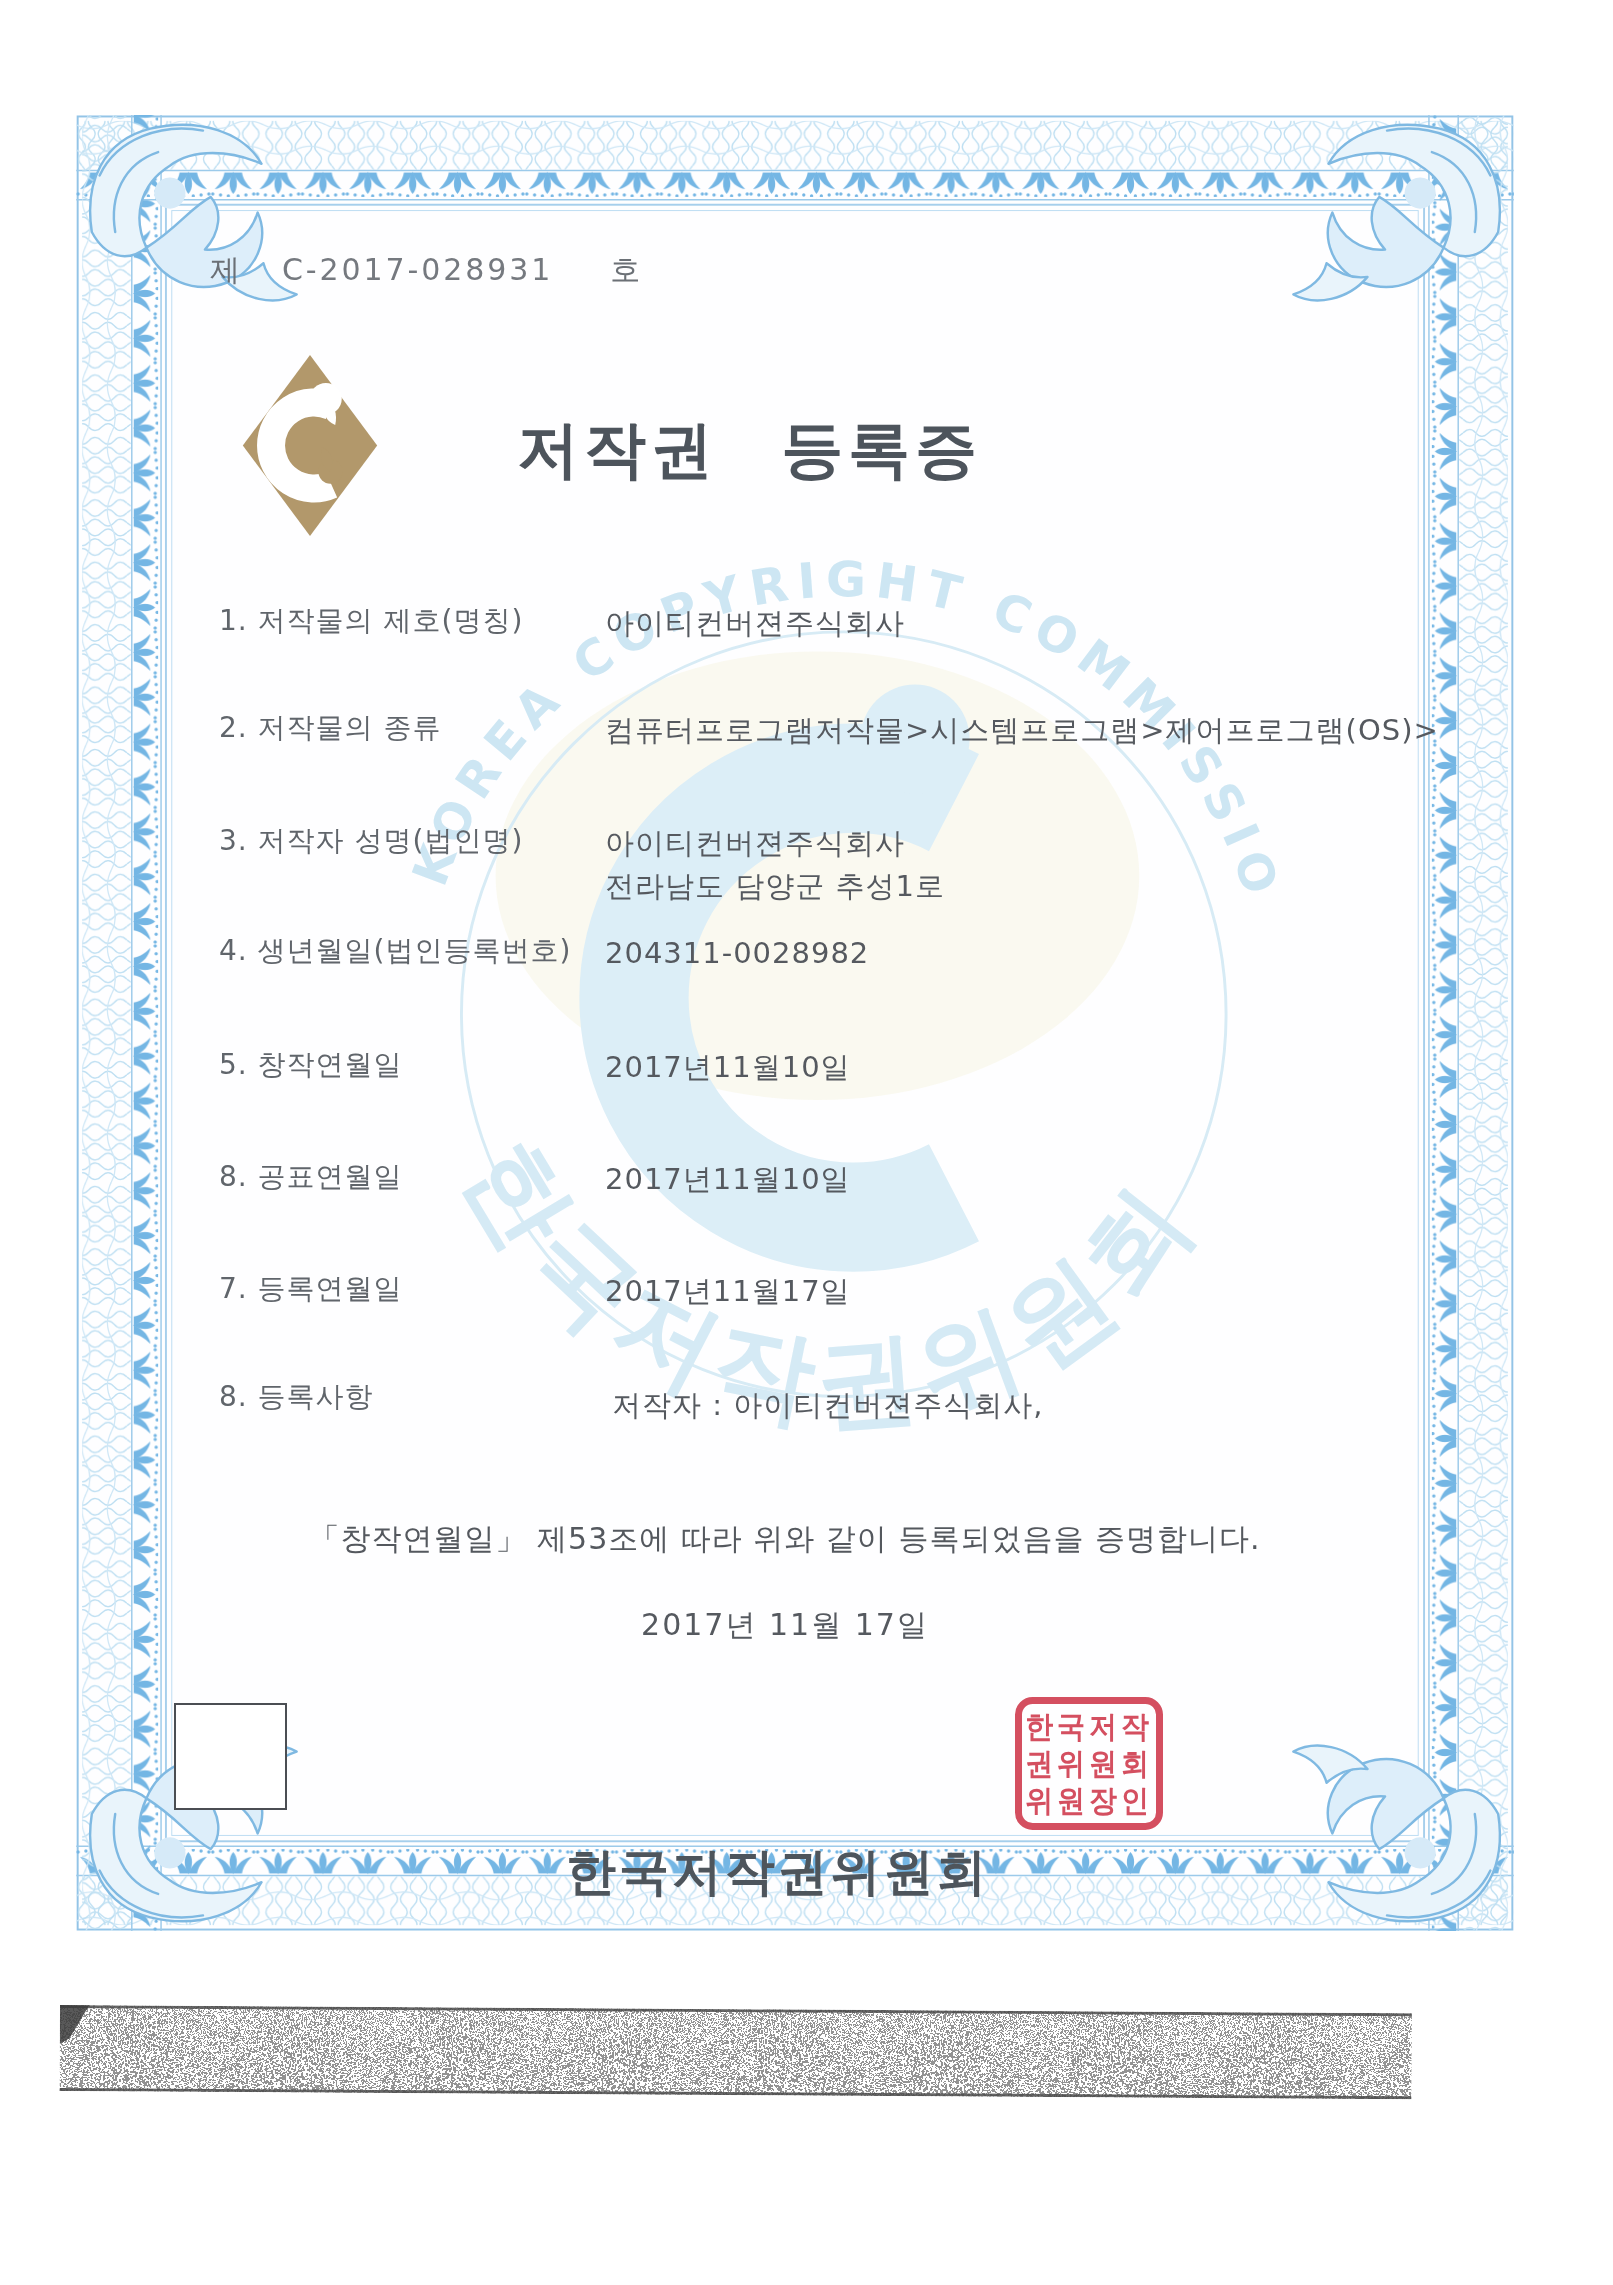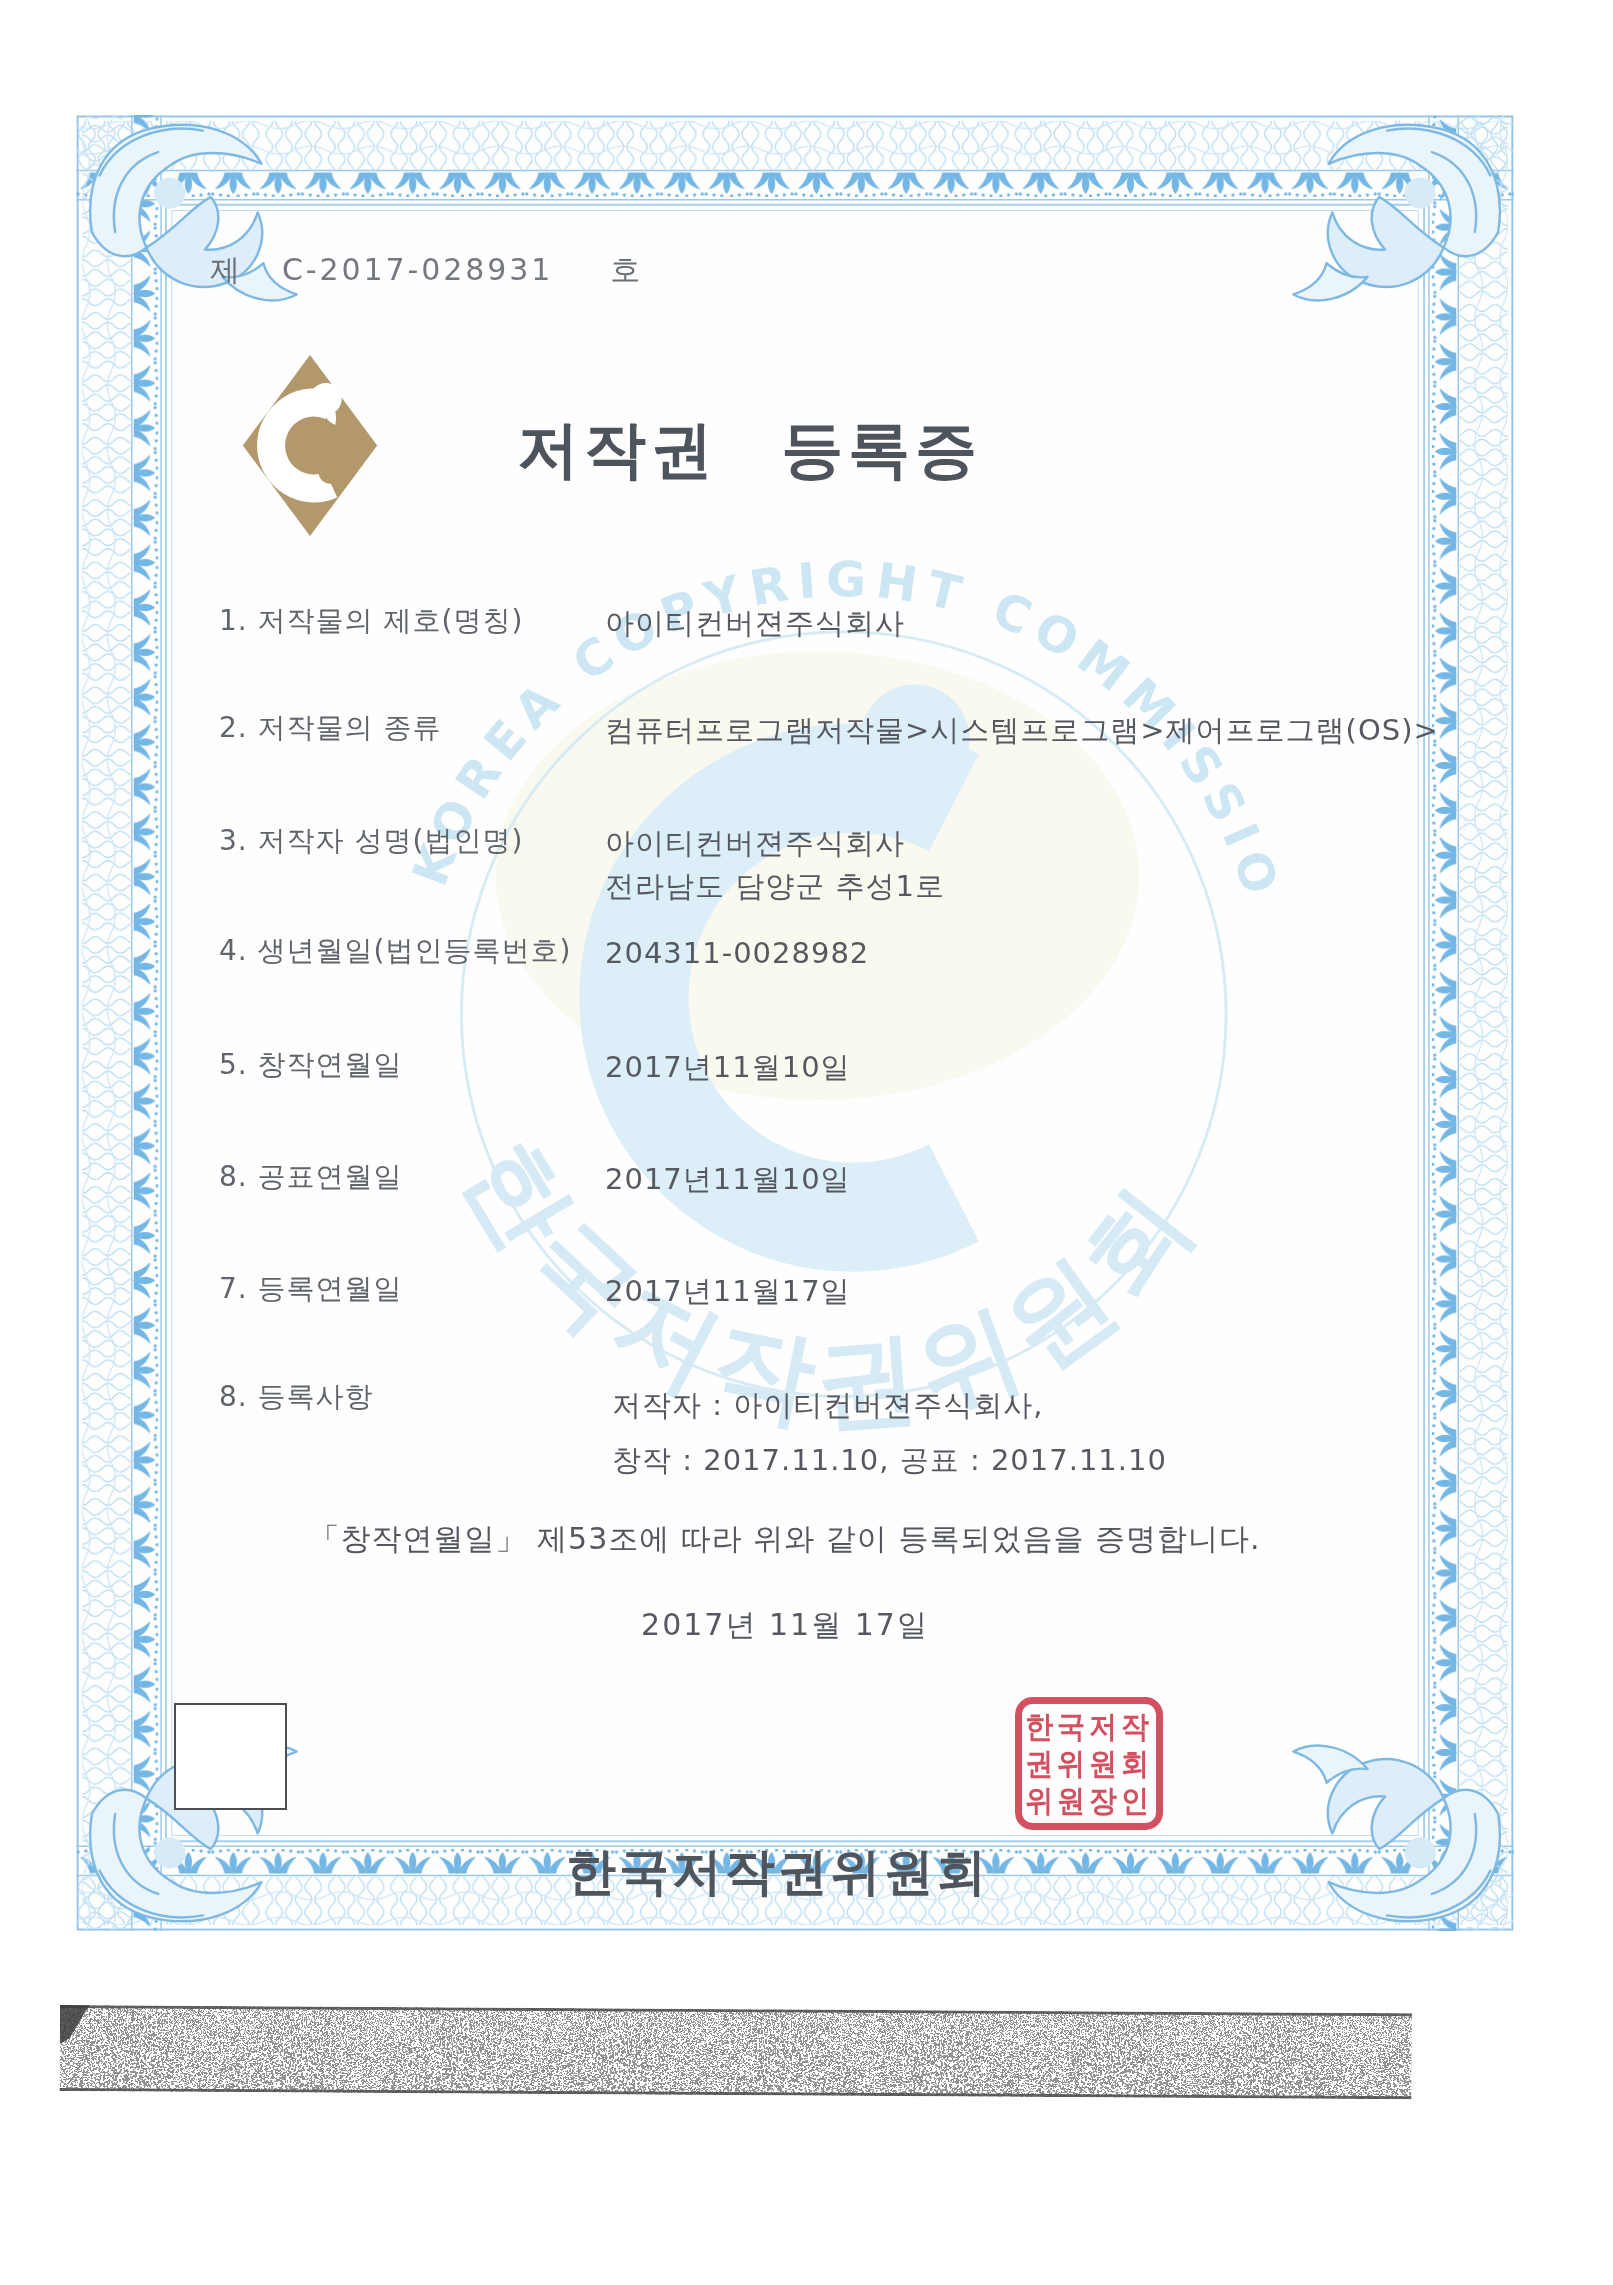--- a/index.html
+++ b/index.html
@@ -196,21 +196,20 @@
       <div class="row" style="top:1155px">
         <div class="flabel">7. 등록연월일</div>
         <div class="fval">
             <div>2017년11월17일</div>
           </div>
       </div>
       <div class="row row-sp" style="top:1263px">
         <div class="flabel">8. 등록사항</div>
         <div class="fval">
           <div>저작자 : 아이티컨버젼주식회사,</div>
-          <div>창작 : 2017.11.10, 공표 : 2017.11.10</div>
         </div>
       </div>
 
       <div class="statement">「창작연월일」  제53조에 따라 위와 같이 등록되었음을 증명합니다.</div>
       <div class="issue-date">2017년 11월 17일</div>
 
       <div class="stamp-box"></div>
       <div class="issuer-name">한국저작권위원회</div>
       <div class="seal">
         <div>한국저작</div>

